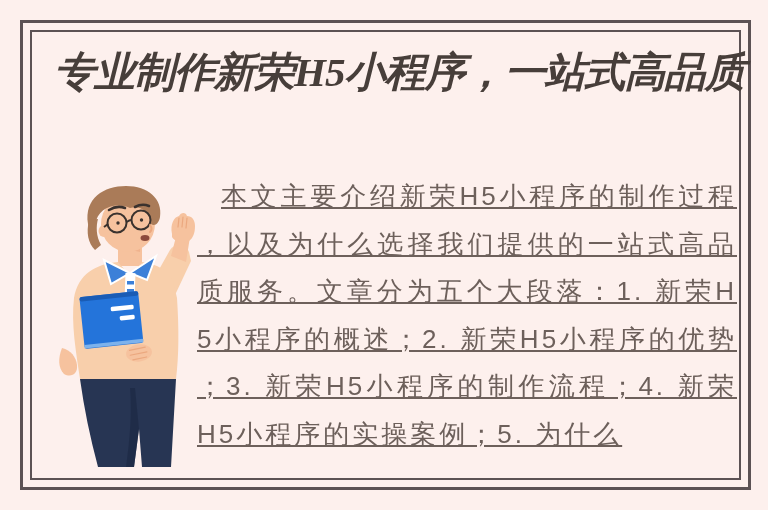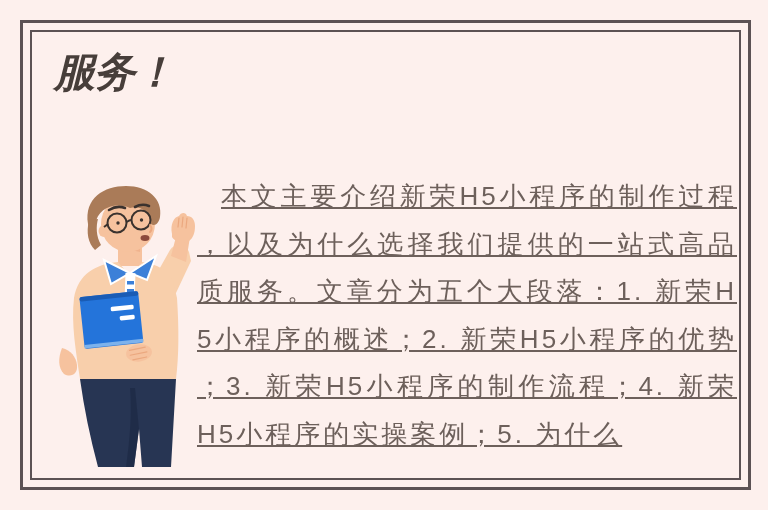--- a/index.html
+++ b/index.html
@@ -57,21 +57,21 @@
   .person-illustration svg { display: block; width: 100%; height: 100%; }
 </style>
 </head>
 <body>
 
 <div class="outer-frame">
   <div class="inner-frame"></div>
 </div>
 
 <h1 class="page-title">
-  <div>服务！</div>
+  <div>专业制作新荣H5小程序，一站式高品质</div>
 </h1>
 
 <div class="person-illustration">
   <svg viewBox="0 0 185 295" xmlns="http://www.w3.org/2000/svg">
 
     <g>
       <path d="M105,122 L132,74 C137,66 148,68 151,76 L153,85 L130,134 C123,143 108,134 105,122 Z" fill="var(--ill-shirt)"></path>
       <path d="M133,80 L139,57 L152,61 L148,86 Z" fill="var(--ill-skin)"></path>
       <path d="M134,58 C132,48 136,41 141,40 C143,36 148,36 149,40 C154,40 157,44 157,50 C157,57 155,62 151,65 C145,69 137,66 134,61 Z" fill="var(--ill-skin)"></path>
       <path d="M141,42 L140,51 M145,41 L144,51 M149,42 L148,52" stroke="var(--ill-skin-deep)" stroke-width="1.2" fill="none" stroke-linecap="round"></path>

